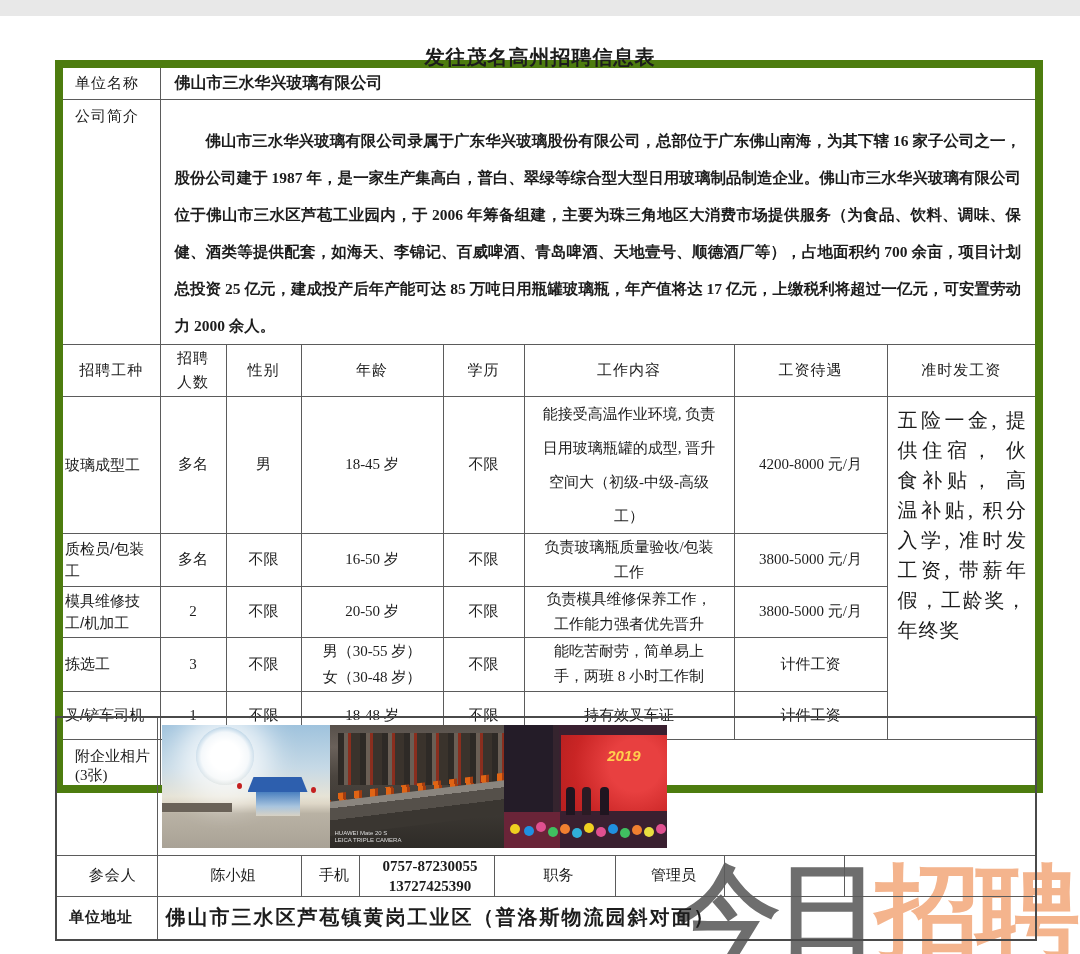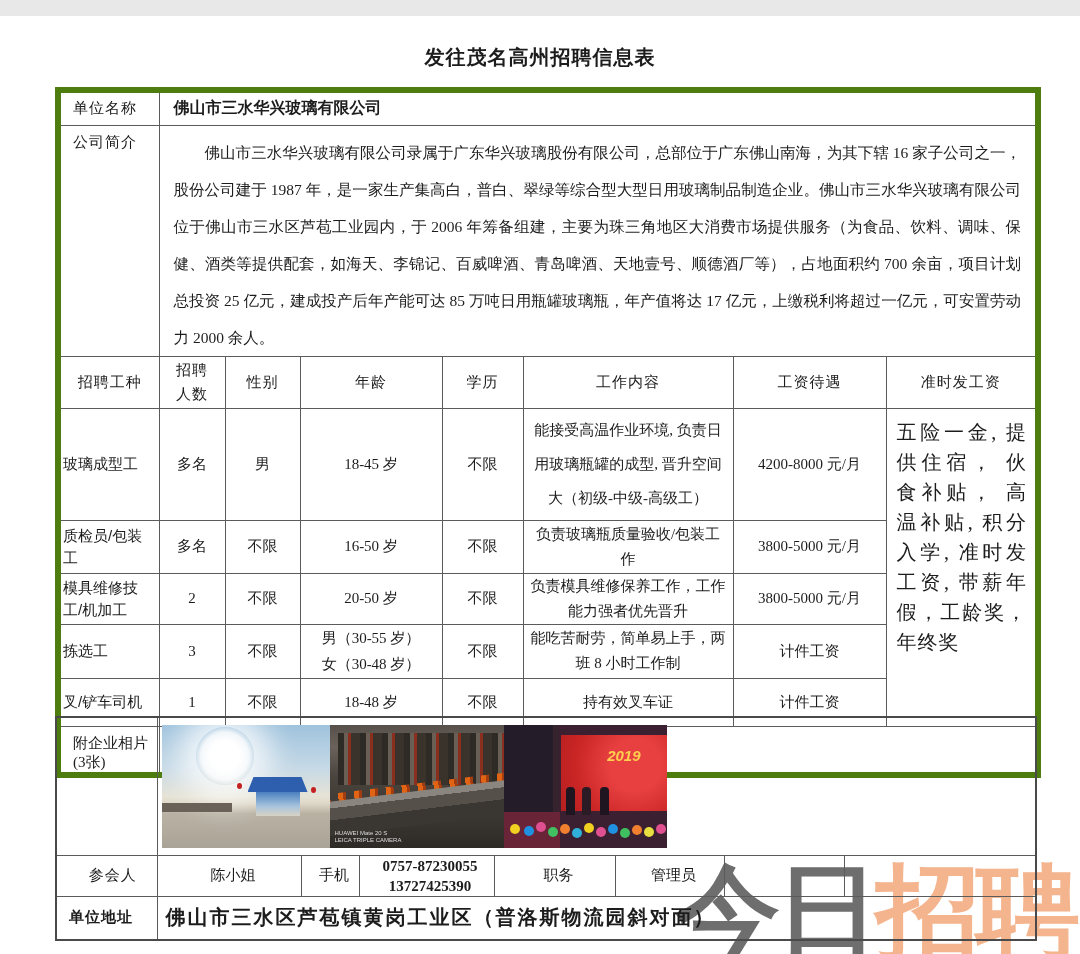--- a/index.html
+++ b/index.html
@@ -8,35 +8,35 @@
 
   
   .doc-title{position:absolute;left:0;top:28px;width:100%;text-align:center;
              font-size:20px;font-weight:bold;letter-spacing:1px;z-index:2;}
 
   
   table{border-collapse:collapse;table-layout:fixed;position:absolute;left:55px;
         background:transparent;z-index:1;}
   td{border:1px solid #5b5b5b;font-size:15px;vertical-align:middle;padding:0;
      overflow:hidden;word-break:break-all;}
-  .main-table{top:71px;width:980px;border:6px solid #4d7c0f;}
+  .main-table{top:44px;width:980px;border:8px solid #4d7c0f;}
   .bottom-table{top:700px;width:980px;border:2px solid #4a4a4a;}
 
   .label-cell{padding-left:12px;letter-spacing:1px;}
   .v-top{vertical-align:top;padding-top:7px;}
   .bold-sans{font-family:"Liberation Sans","DejaVu Sans",sans-serif;font-weight:bold;}
   .unit-value{padding-left:14px;font-size:16px;}
-  .intro-cell{vertical-align:top;padding:8px 14px 0 14px;}
+  .intro-cell{vertical-align:top;padding:22px 14px 0 14px;font-weight:bold;}
   .intro-text{font-size:15.5px;line-height:37px;text-indent:2em;text-align:justify;}
   .center{text-align:center;}
   .hdr-cell{text-align:center;letter-spacing:1px;}
   .hdr-count{padding:0 9px;line-height:24px;}
   .job-title{text-align:left;font-weight:normal;
              font-family:"Liberation Sans","DejaVu Sans",sans-serif;line-height:22px;padding:0 2px;}
-  .duties{text-align:center;line-height:25px;padding:0 6px;}
+  .duties{text-align:center;line-height:25px;padding:0 18px;}
   .duties-tall{line-height:34px;}
   .benefits-cell{vertical-align:top;padding:8px 8px 0 10px;font-size:20px;
                  line-height:30px;letter-spacing:1px;text-align:justify;}
   .age-two{line-height:26px;text-align:center;}
 
   
   .photo-cell{vertical-align:top;}
   .photos{display:flex;padding:7px 0 0 4px;}
   .photo{height:123px;position:relative;overflow:hidden;flex:0 0 auto;}
   .p1{width:168px;background:linear-gradient(180deg,#9fc3dd 0%,#c6d9e6 35%,#e6e3d6 58%,

